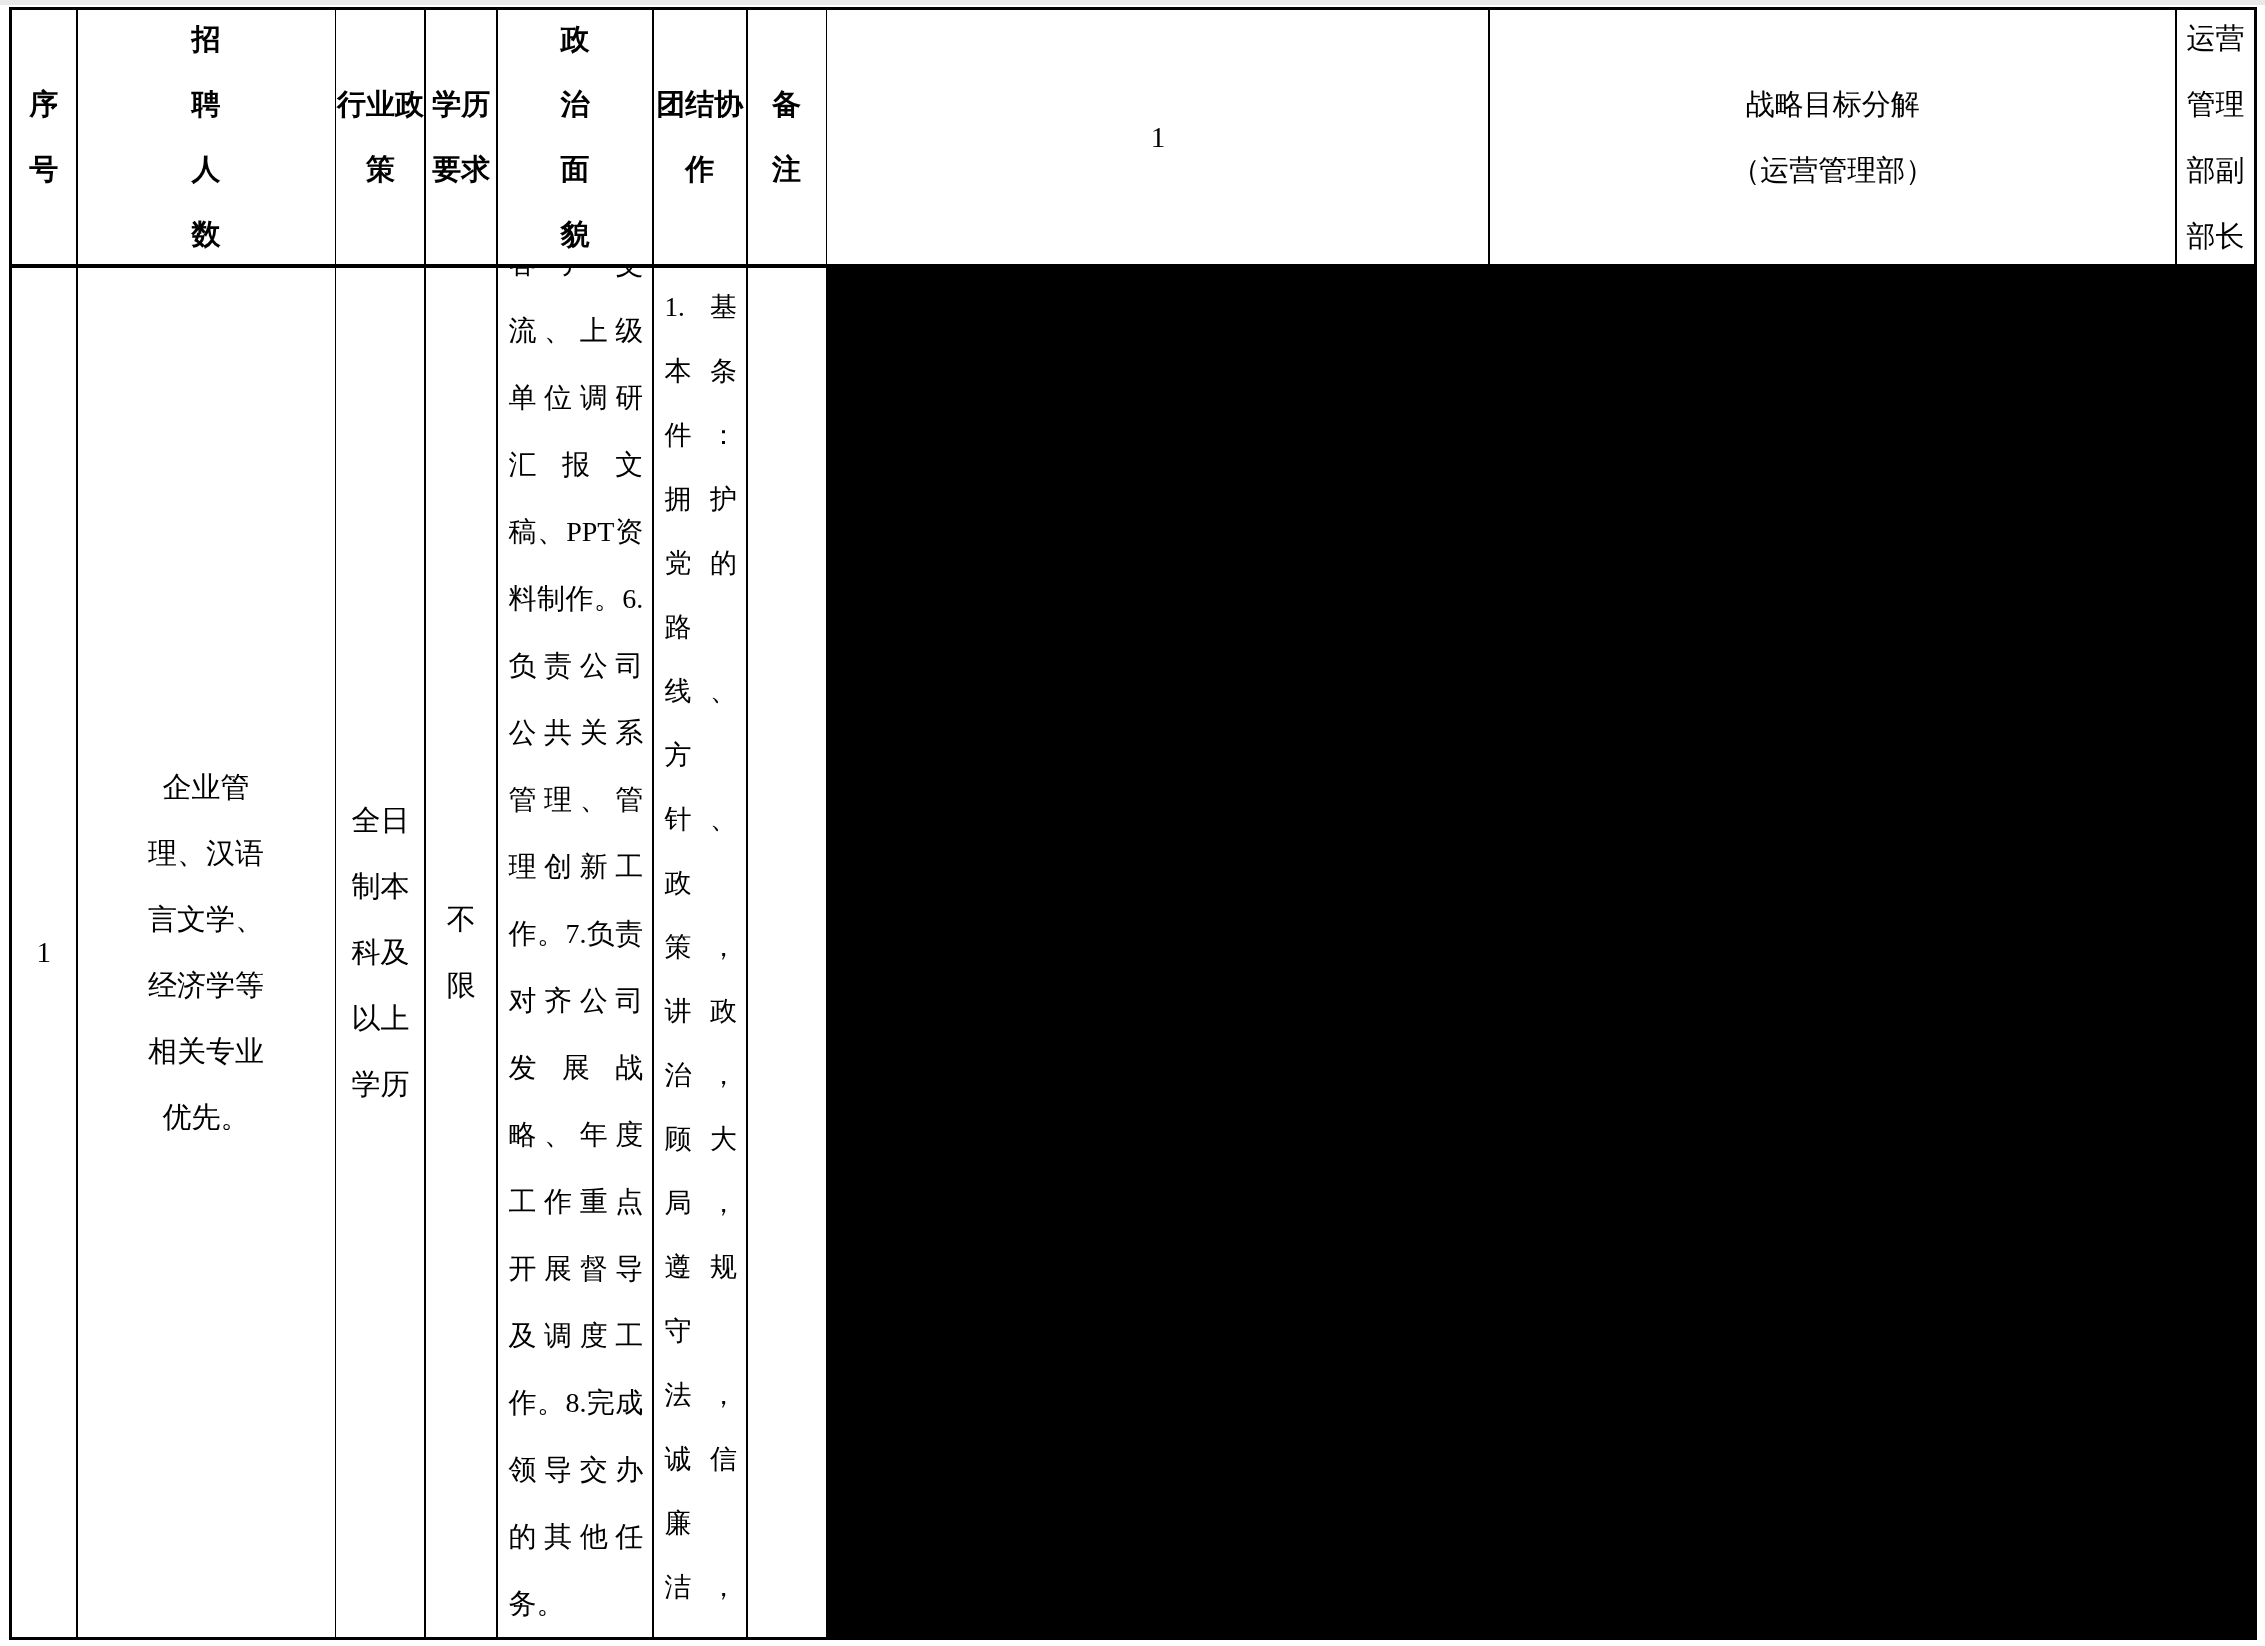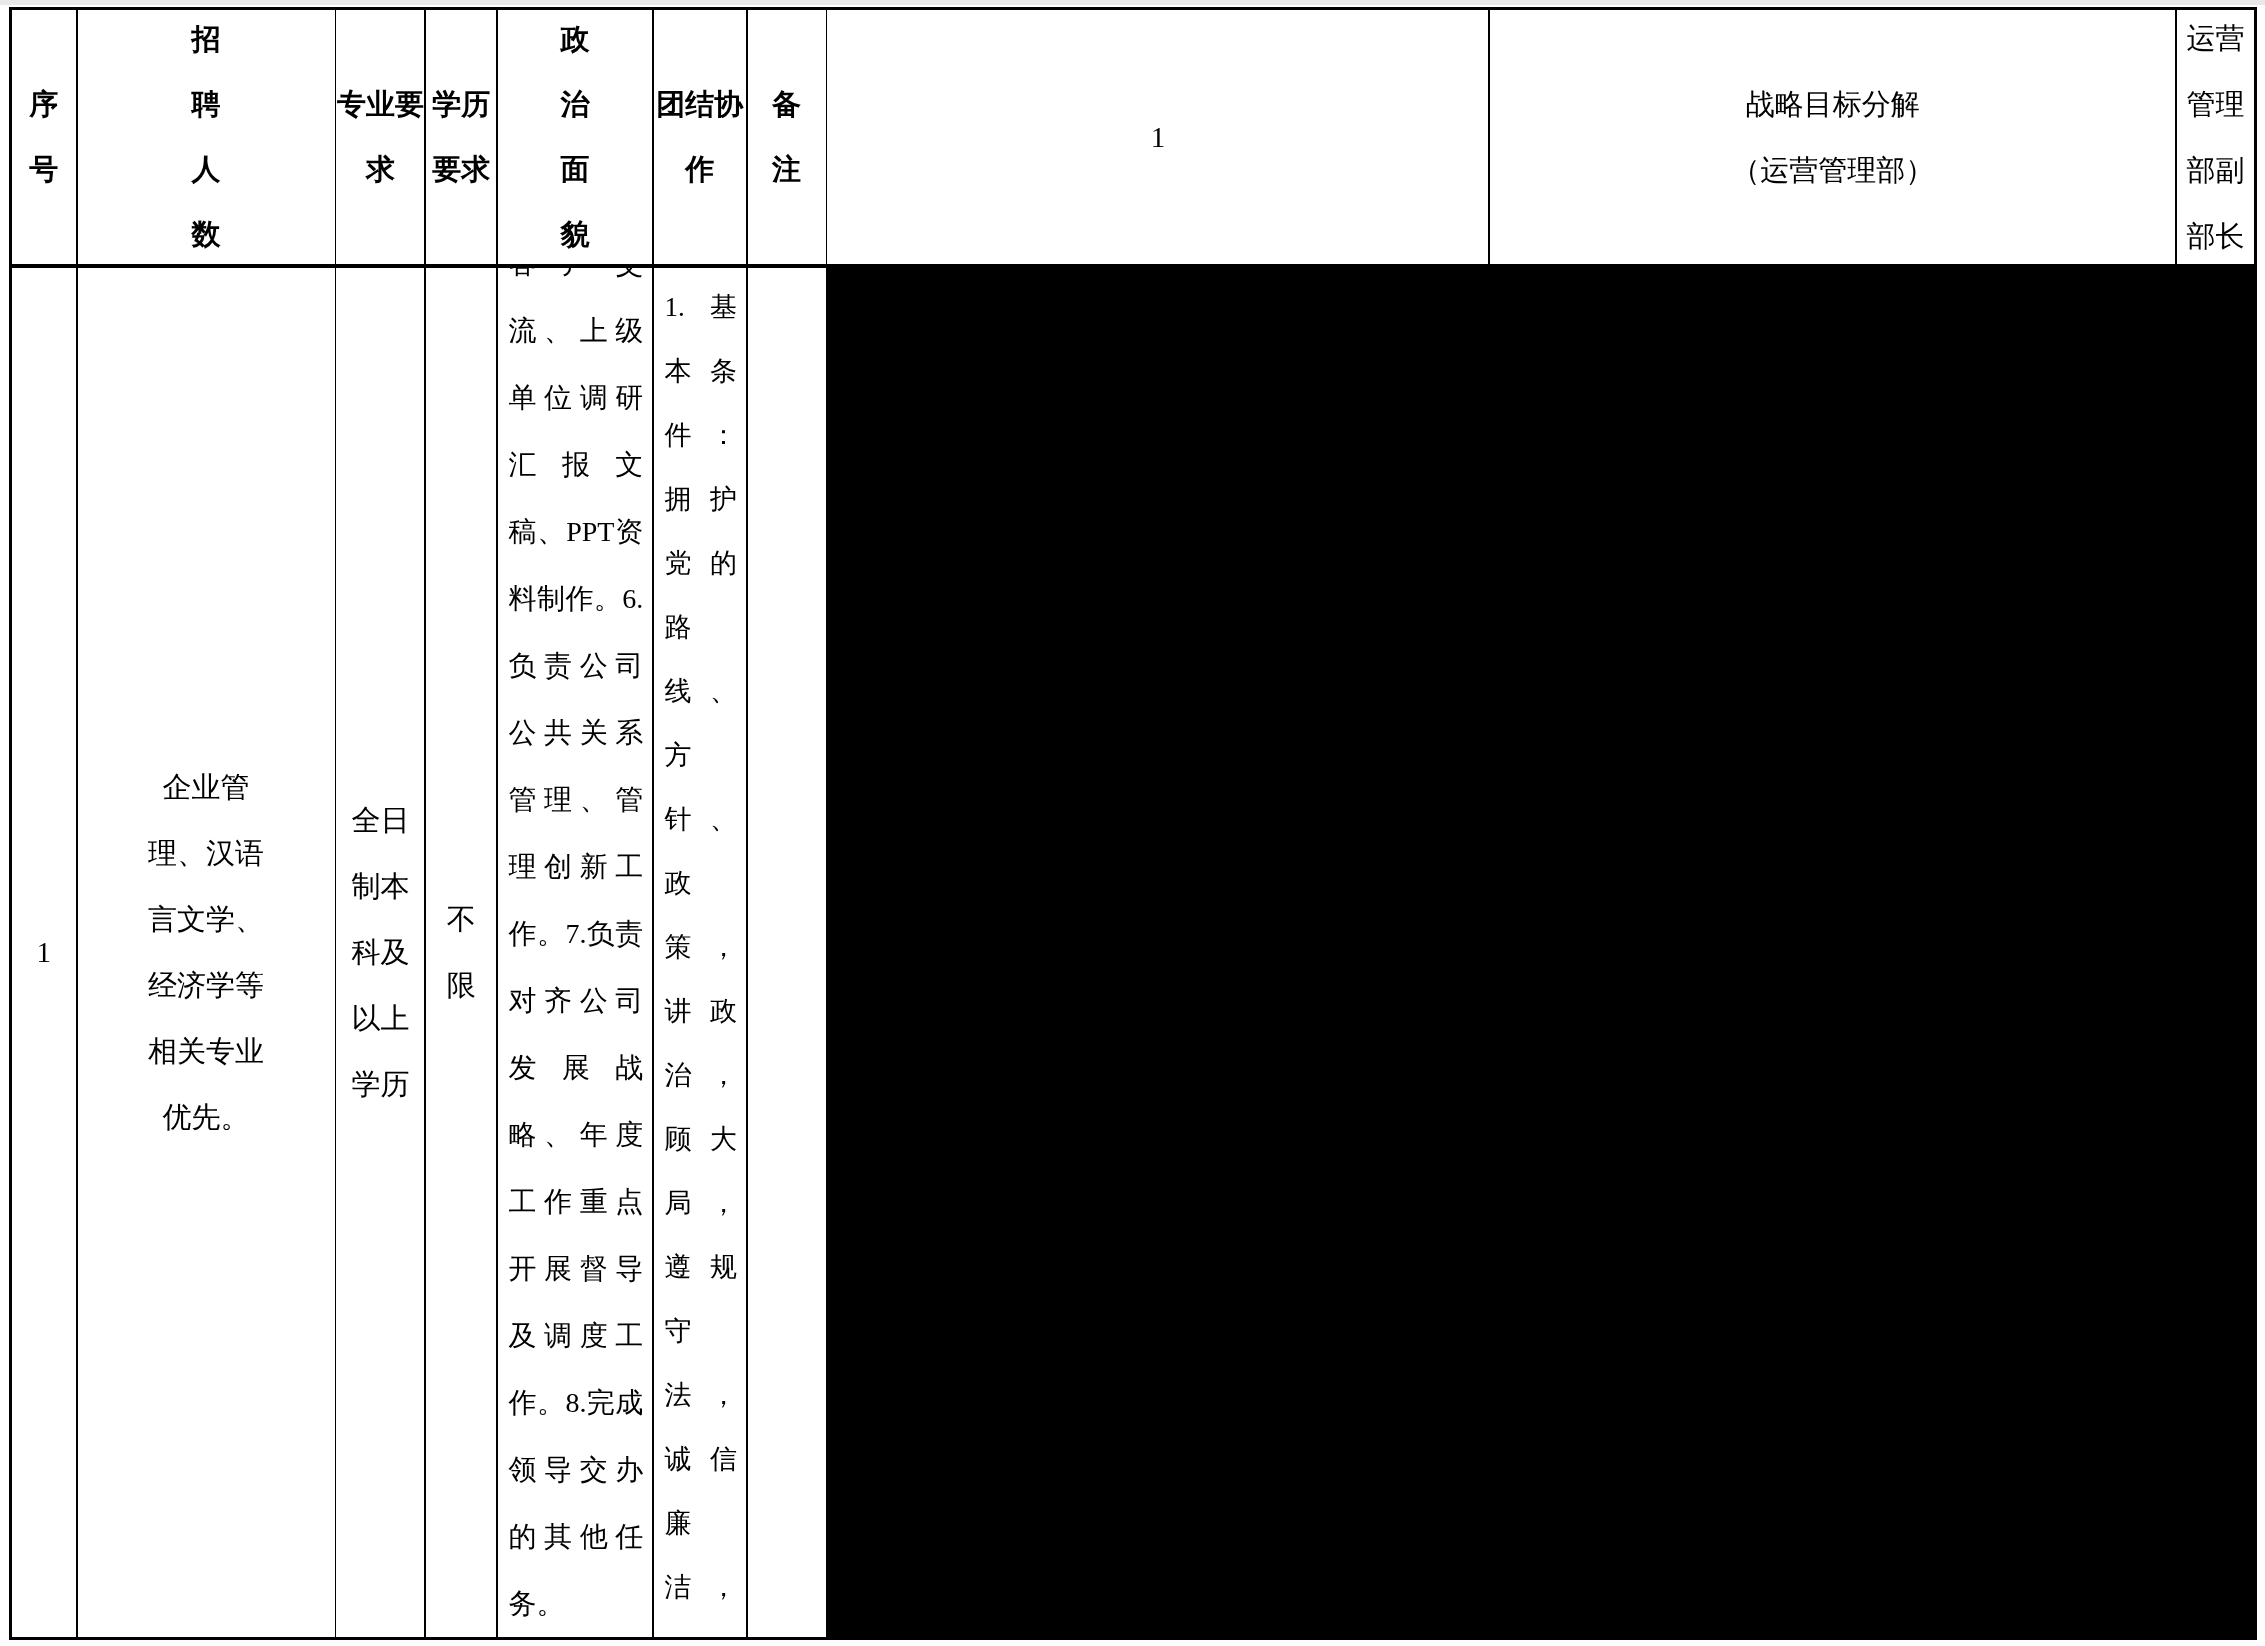--- a/index.html
+++ b/index.html
@@ -86,21 +86,21 @@
   <div class="top-strip"></div>
 
   <div class="rtable">
 
     <div class="cell hdr">序
 号</div>
     <div class="cell hdr">招
 聘
 人
 数</div>
-    <div class="cell hdr">专业要求</div>
+    <div class="cell hdr">行业政策</div>
     <div class="cell hdr">学历
 要求</div>
     <div class="cell hdr">政
 治
 面
 貌</div>
     <div class="cell hdr">团结协作</div>
     <div class="cell hdr">备
 注</div>
 

